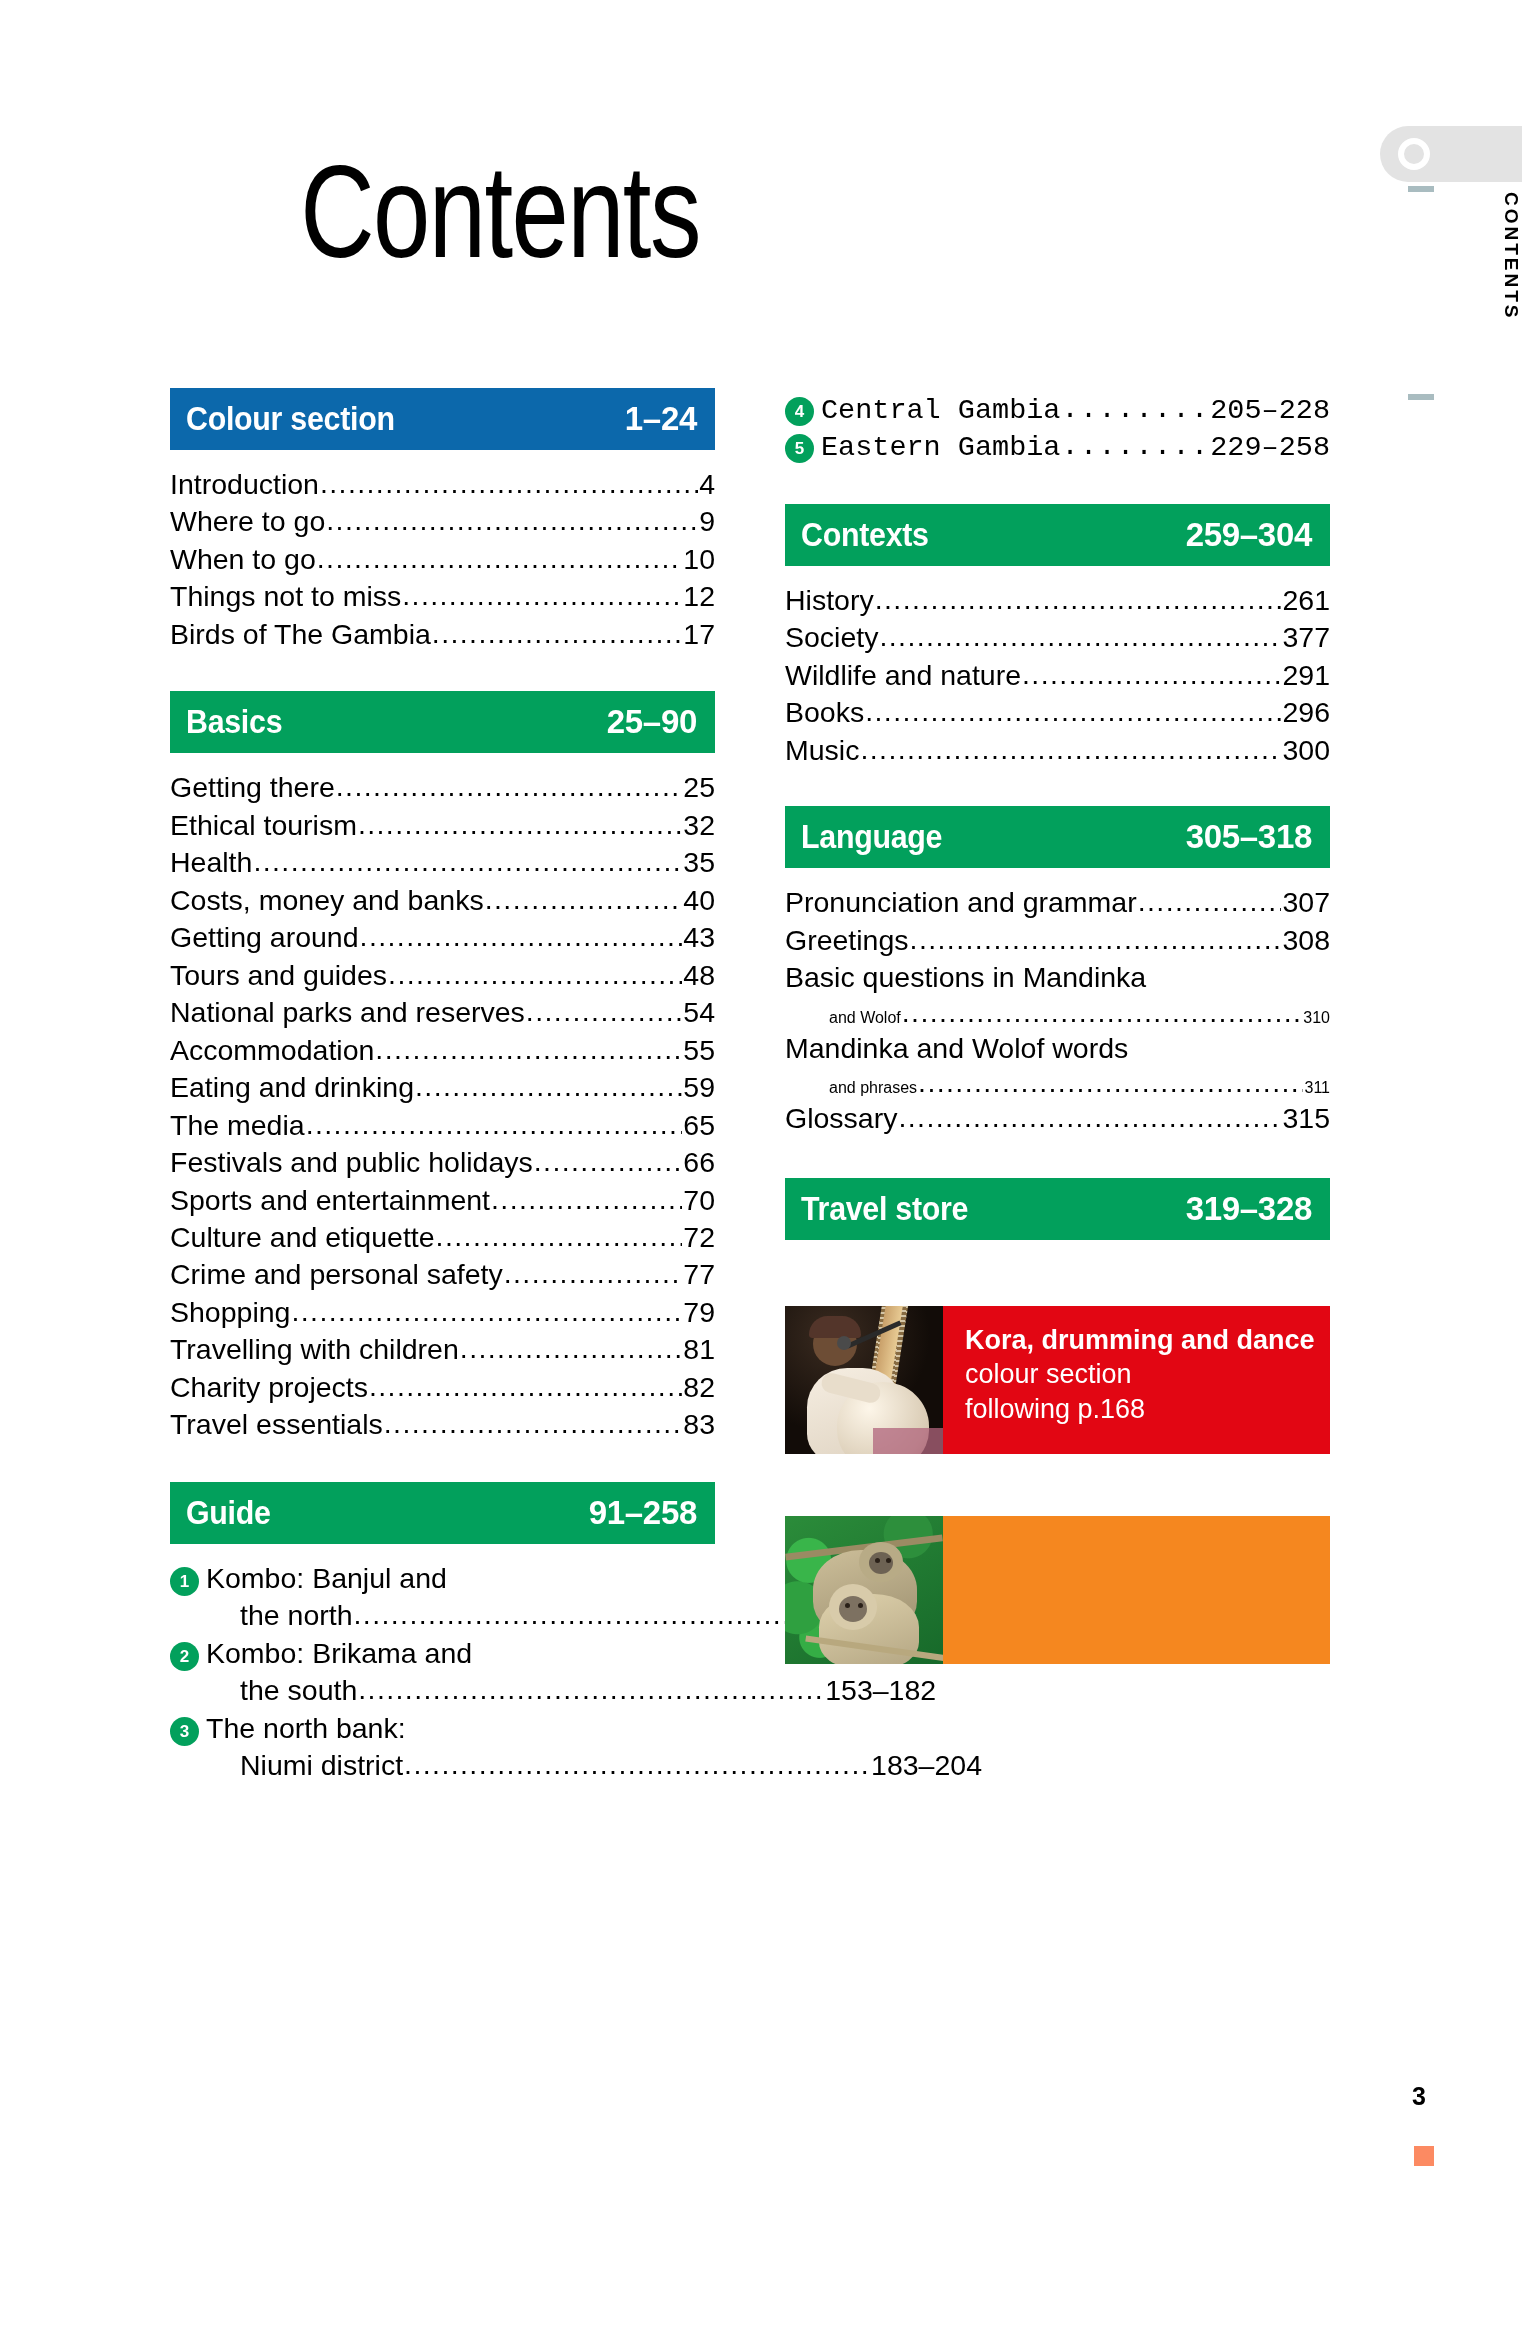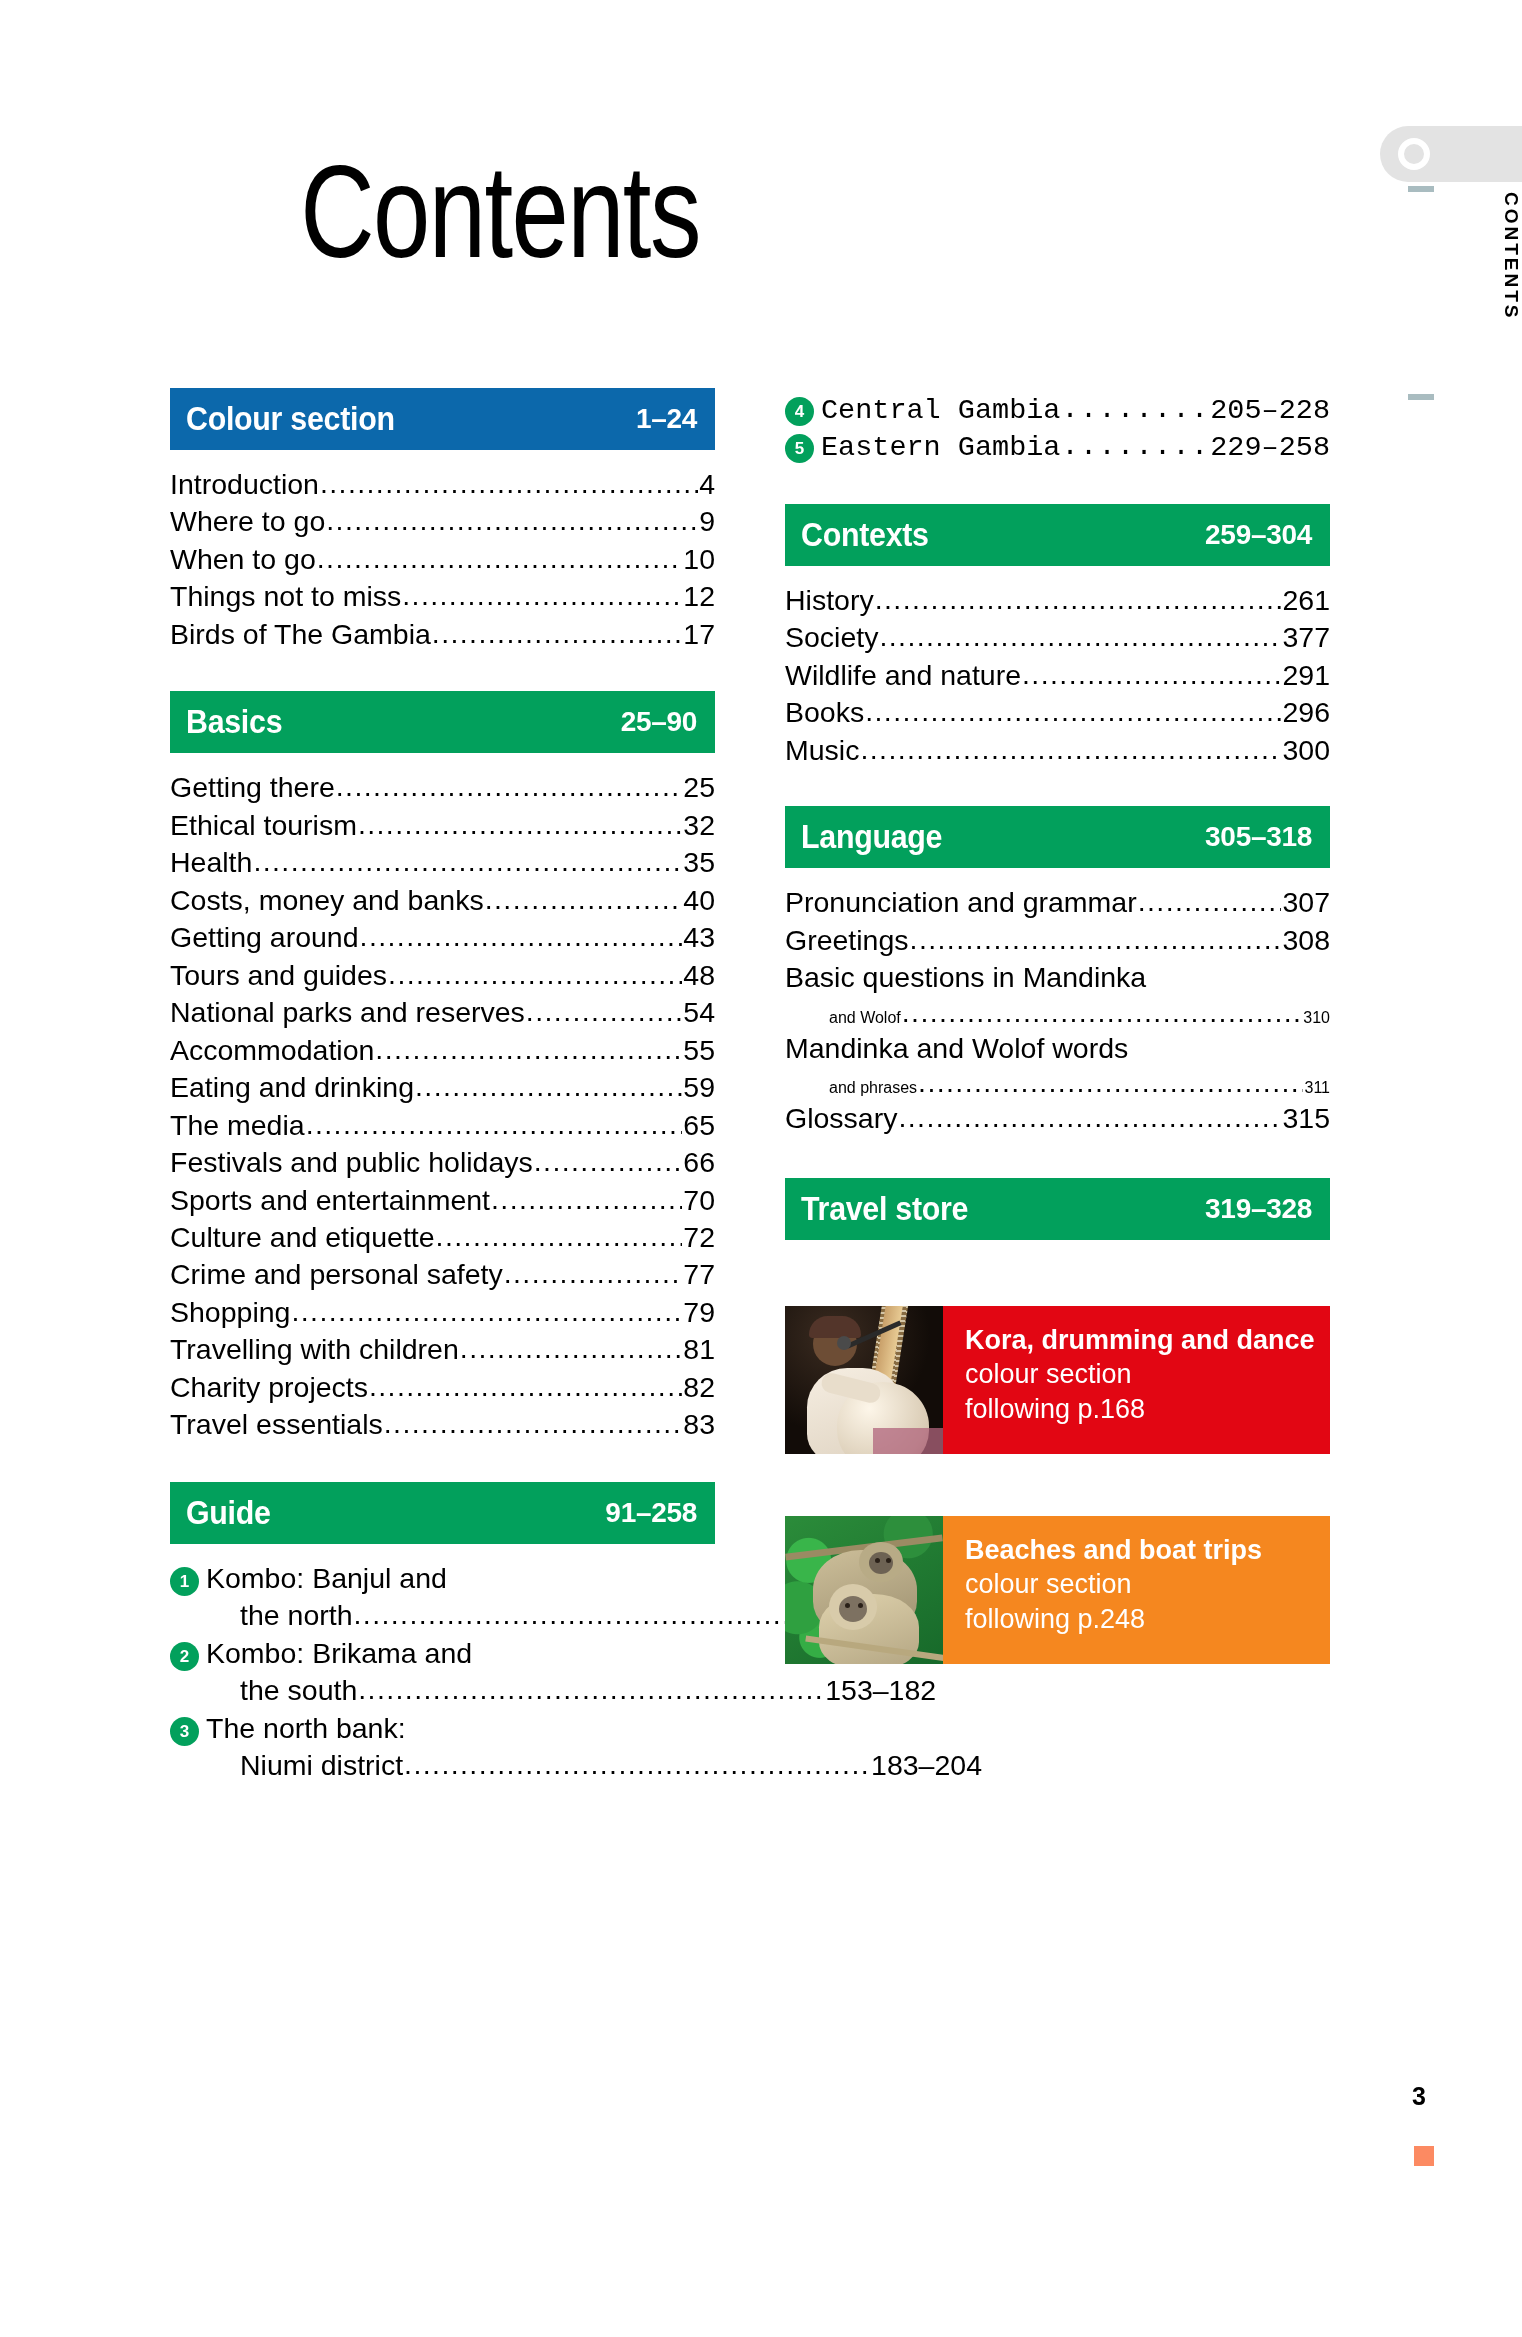--- a/index.html
+++ b/index.html
@@ -105,21 +105,21 @@
   .bar-green { background: #02a05c; }
   .bar-title {
     font-size: 33px;
     font-weight: bold;
     letter-spacing: -0.3px;
     transform: scaleX(0.92);
     transform-origin: 0 50%;
     white-space: nowrap;
   }
   .bar-pages {
-    font-size: 28px;
+    font-size: 33px;
     font-weight: bold;
     letter-spacing: -0.3px;
     white-space: nowrap;
   }
 
   
   .toc {
     padding: 16px 0 0 0;
   }
   .toc-row {
@@ -707,24 +707,19 @@
         <div class="monk-face-a"></div>
         <div class="monk-eye" style="left:90px; top:42px;"></div>
         <div class="monk-eye" style="left:101px; top:42px;"></div>
         <div class="monk-body-b"></div>
         <div class="monk-head-b"></div>
         <div class="monk-face-b"></div>
         <div class="monk-eye" style="left:60px; top:87px;"></div>
         <div class="monk-eye" style="left:73px; top:87px;"></div>
         <div class="monk-branch2"></div>
       </div>
-      <div class="promo-text">
-        <b>Beaches and boat trips</b><br>
-        <span>colour section</span><br>
-        <span>following p.248</span>
-      </div>
     </div>
   </div>
 
   <div class="folio">3</div>
   <div class="folio-square"></div>
 
 </div>
 
 </body></html>

